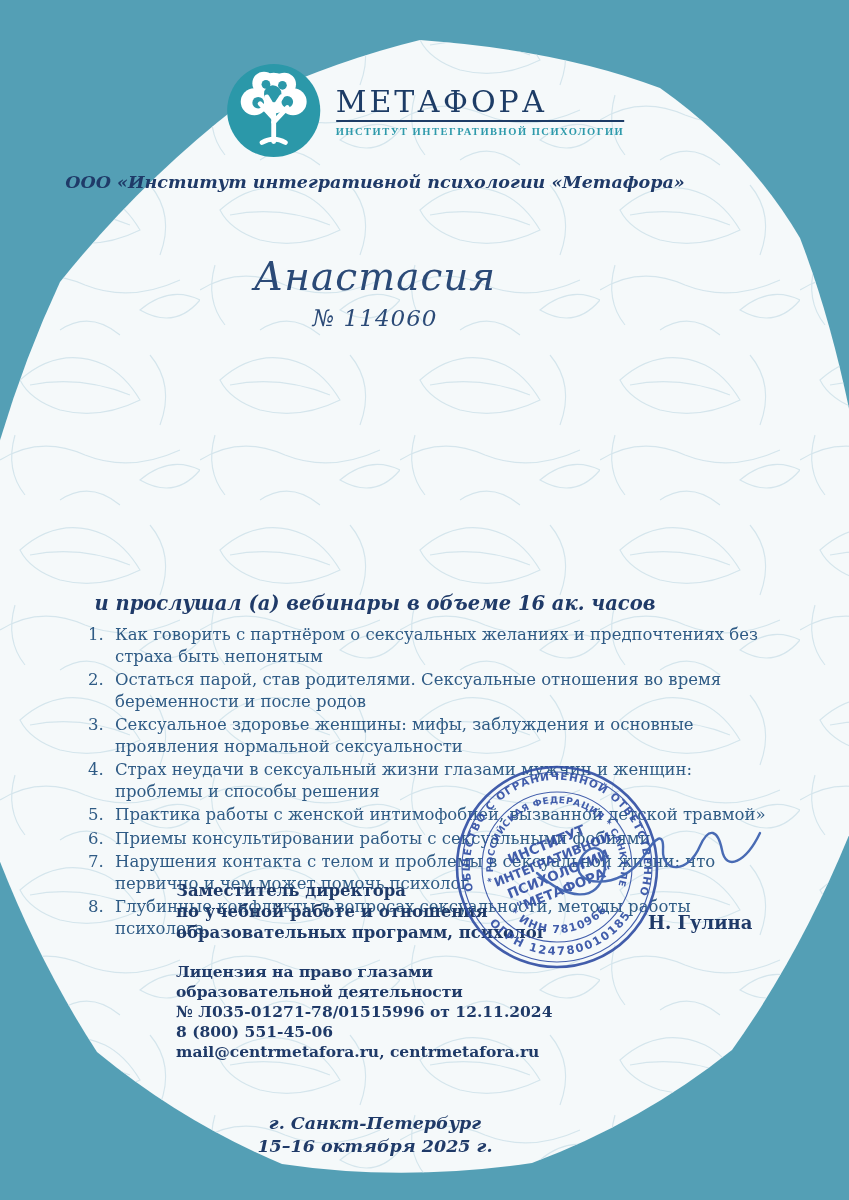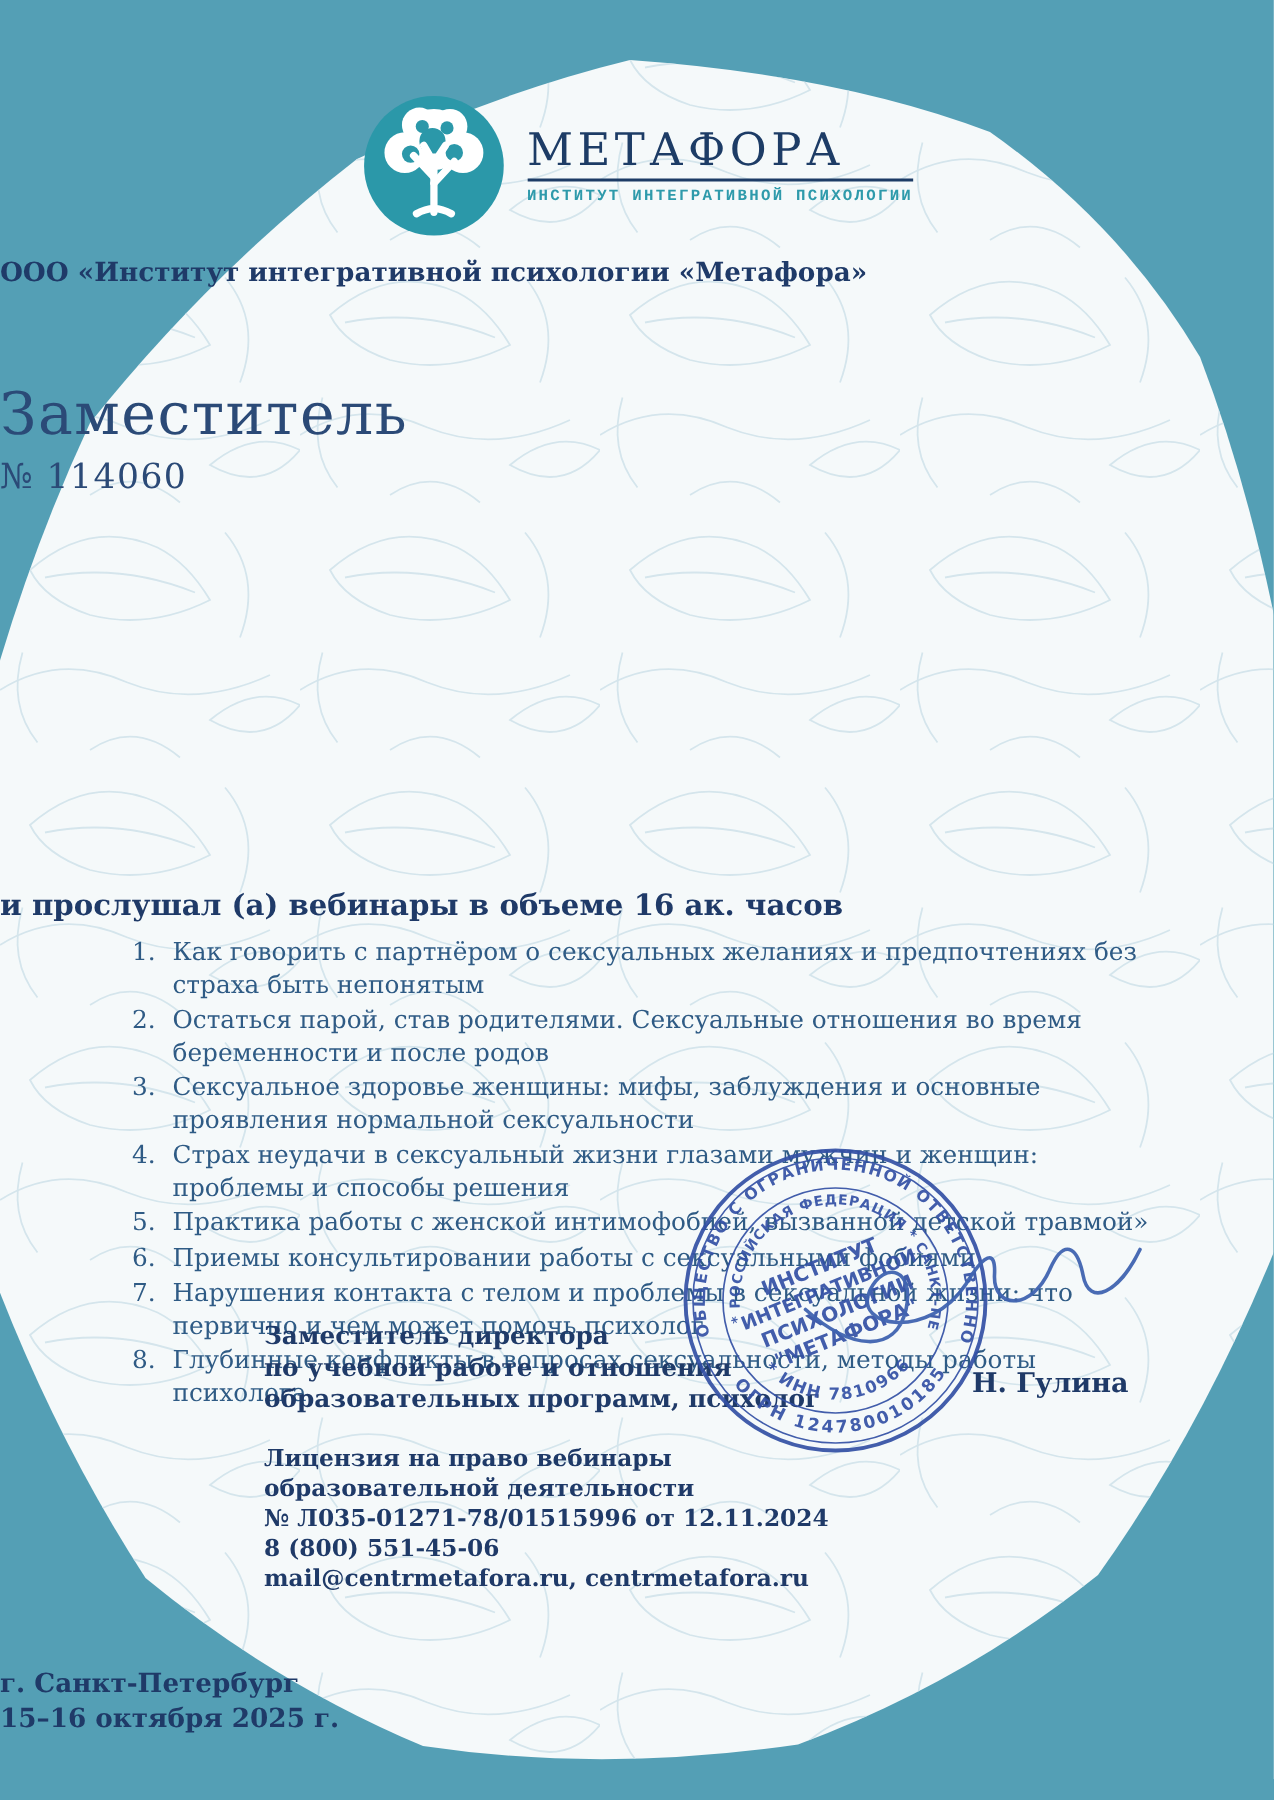--- a/index.html
+++ b/index.html
@@ -1,26 +1,26 @@
 <!DOCTYPE html>
 <html><head>
 <meta charset="utf-8">
 <style>
   html,body{margin:0;padding:0;background:#549fb5;}
   .page{position:relative;width:849px;height:1200px;margin:0 auto;overflow:hidden;
         font-family:"DejaVu Serif",serif;background:#ffffff;}
   .bg{position:absolute;left:0;top:0;width:849px;height:1200px;}
   .abs{position:absolute;}
-  .center{left:0;width:750px;}
+  .center{left:0;width:750px;text-align:center;font-style:italic;}
   .navy{color:#1f3a68;}
   .logo-wrap{top:62px;left:50%;transform:translateX(-50%);display:flex;align-items:center;gap:14px;}
   .logo-text{display:flex;flex-direction:column;}
   .logo-title{font-family:"DejaVu Serif",serif;font-size:30px;letter-spacing:3px;color:#1d3c66;line-height:1.1;}
   .logo-rule{height:2px;background:#1d3c66;margin:2px 0 4px 0;border:none;}
-  .logo-sub{font-family:Liberation Mono, monospace;font-size:10.5px;font-weight:bold;letter-spacing:1.5px;color:#2e9aab;}
+  .logo-sub{font-family:Liberation Serif, serif;font-size:10.5px;font-weight:bold;letter-spacing:1.5px;color:#2e9aab;}
   .company{top:172px;font-size:17.5px;font-weight:bold;}
   .cert-title{top:254px;font-size:39px;color:#2b4a77;letter-spacing:1px;}
   .cert-number{top:305px;font-size:23px;color:#2b4a77;letter-spacing:1px;}
   .confirm{top:392px;font-size:18.5px;font-weight:bold;}
   .recipient{top:434px;font-family:"DejaVu Sans",sans-serif;font-size:31px;color:#33475f;letter-spacing:0.5px;}
   .participation{top:503px;font-size:19.5px;font-weight:bold;line-height:23.5px;}
   .hours{top:592px;font-size:19.5px;font-weight:bold;}
   .webinars{top:624px;left:88px;width:692px;color:#2f5b85;font-size:16.5px;line-height:21.5px;
             margin:0;padding:0;list-style:none;counter-reset:item;}
   .webinars li{position:relative;padding-left:27px;margin-bottom:2px;counter-increment:item;}
@@ -89,21 +89,21 @@
     </svg>
     <div class="logo-text">
       <span class="logo-title">МЕТАФОРА</span>
       <hr class="logo-rule">
       <span class="logo-sub">ИНСТИТУТ ИНТЕГРАТИВНОЙ ПСИХОЛОГИИ</span>
     </div>
   </div>
 
   <div class="abs center company navy">ООО «Институт интегративной психологии «Метафора»</div>
 
-  <div class="abs center cert-title">Заместитель</div>
+  <div class="abs center cert-title">Анастасия</div>
   <div class="abs center cert-number">№  114060</div>
 
 
   <div class="abs center hours navy">и прослушал (а) вебинары в объеме 16 ак. часов</div>
 
   <ol class="abs webinars">
     <li>Как говорить с партнёром о сексуальных желаниях и предпочтениях без страха быть непонятым</li>
     <li>Остаться парой, став родителями. Сексуальные отношения во время беременности и после родов</li>
     <li>Сексуальное здоровье женщины: мифы, заблуждения и основные проявления нормальной сексуальности</li>
     <li>Страх неудачи в сексуальный жизни глазами мужчин и женщин: проблемы и способы решения</li>
@@ -150,21 +150,21 @@
   </svg>
 
   <svg class="abs signature-svg" viewBox="0 0 270 150">
     <path d="M25,85 C55,112 85,115 92,85 C98,58 78,52 68,72 C56,98 108,105 132,68
              C144,48 152,44 151,62 C150,85 176,86 188,58 C197,38 206,42 210,62
              C214,84 234,74 248,45" fill="none" stroke="#3f63b0" stroke-width="2.4" stroke-linecap="round" opacity="0.95"></path>
   </svg>
   <div class="abs signer-name navy">Н. Гулина</div>
 
   <div class="abs license navy">
-    <div>Лицензия на право вебинары</div>
+    <div>Лицензия на право глазами</div>
     <div>образовательной деятельности</div>
     <div>№ Л035-01271-78/01515996 от 12.11.2024</div>
     <div>8 (800) 551-45-06</div>
     <div>mail@centrmetafora.ru, centrmetafora.ru</div>
   </div>
 
   <div class="abs center footer navy">
     <div>г. Санкт-Петербург</div>
     <div>15–16 октября 2025 г.</div>
   </div>

